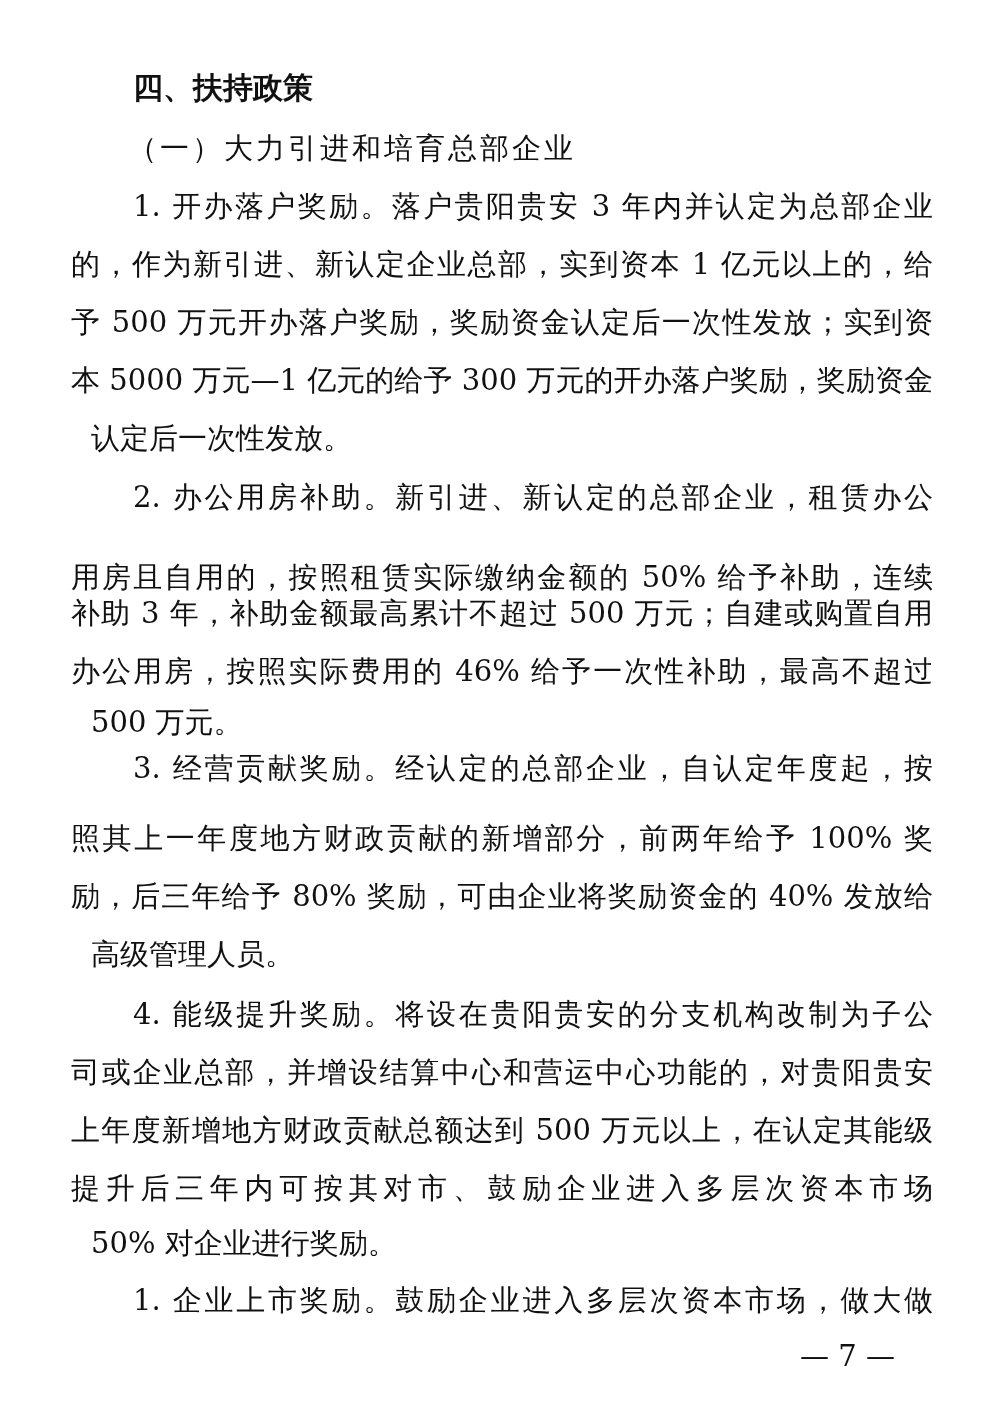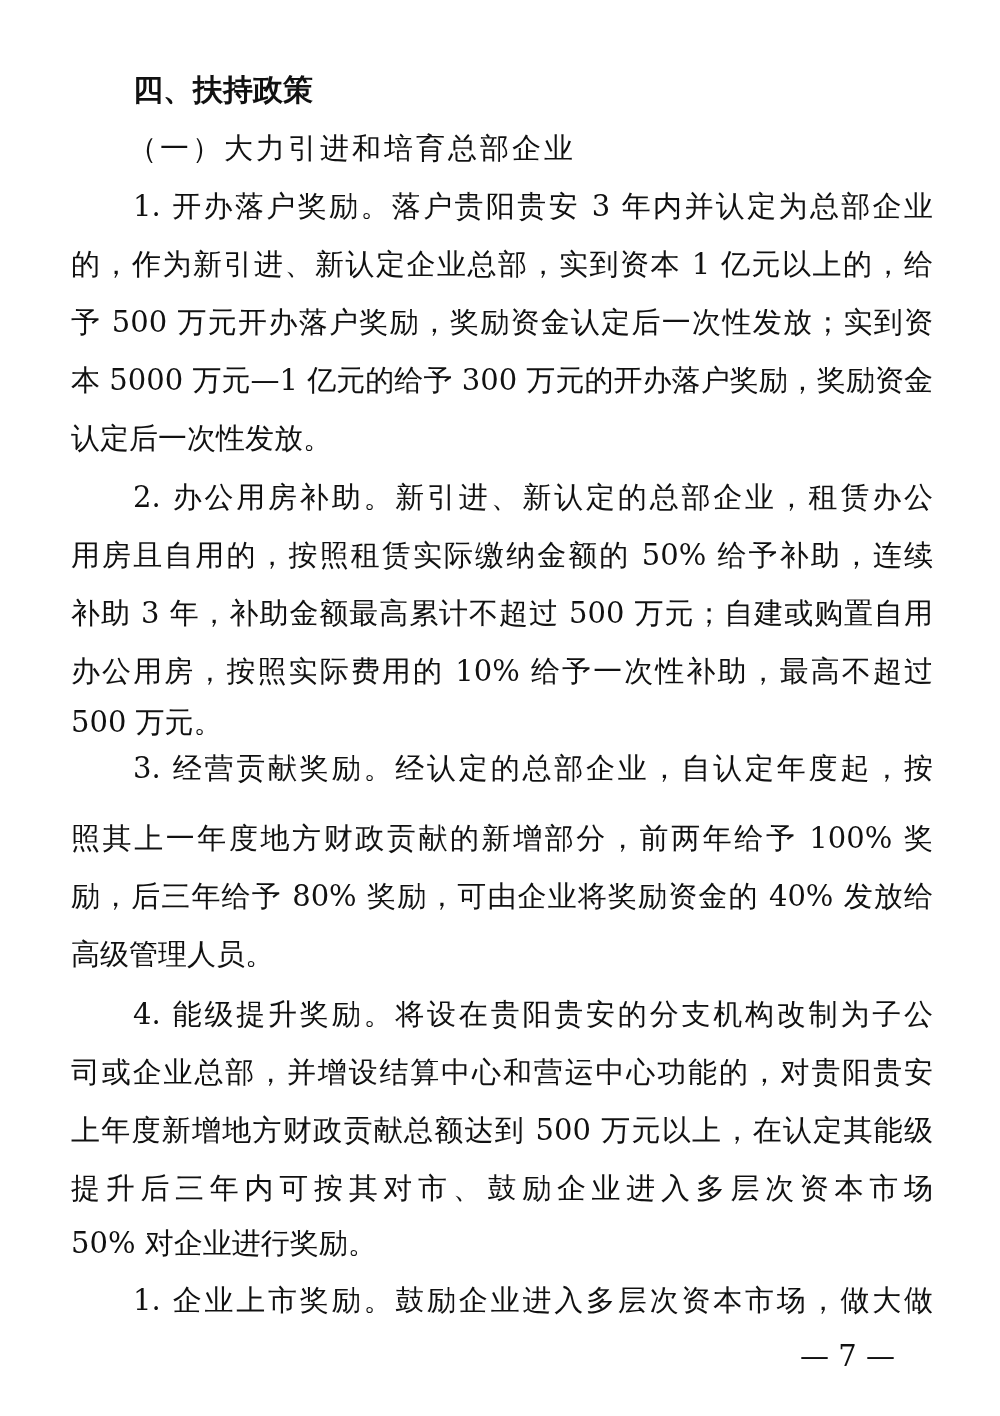--- a/index.html
+++ b/index.html
@@ -1,44 +1,44 @@
 <!DOCTYPE html>
 <html><head>
 <meta charset="utf-8">
 <style>
   html, body { margin: 0; padding: 0; background: #ffffff; }
   body { width: 1000px; height: 1416px; position: relative; overflow: hidden;
          font-family: "DejaVu Serif", "Liberation Serif", serif; color: #111; }
   .line { position: absolute; left: 71px; width: 862px; height: 40px; line-height: 40px;
           font-size: 29px; white-space: nowrap; text-align: justify; text-align-last: justify; }
   .first { left: 133px; width: 800px; }
-  .last { text-align-last: left; }
+  .last { text-align-last: left; margin-left: 20px; }
   .h1 { position: absolute; left: 133px; top: 70px; font-size: 30px; font-weight: bold;
-        font-family: Liberation Serif, serif; line-height: 40px; }
+        font-family: Liberation Mono, monospace; line-height: 40px; }
   .h2 { position: absolute; left: 128px; top: 128px; font-size: 29px; line-height: 40px;
         letter-spacing: 3px; font-family: Liberation Sans, sans-serif; }
   .pagenum { position: absolute; left: 800px; top: 1336px; font-size: 29px; line-height: 40px; }
 </style>
 </head>
 <body>
 
 <div>
   <div class="h1">四、扶持政策</div>
   <div class="h2">（一）大力引进和培育总部企业</div>
 
   <div class="line first" style="top:186px">1. 开办落户奖励。落户贵阳贵安 3 年内并认定为总部企业</div>
   <div class="line" style="top:244px">的，作为新引进、新认定企业总部，实到资本 1 亿元以上的，给</div>
   <div class="line" style="top:302px">予 500 万元开办落户奖励，奖励资金认定后一次性发放；实到资</div>
   <div class="line" style="top:360px">本 5000 万元—1 亿元的给予 300 万元的开办落户奖励，奖励资金</div>
   <div class="line last" style="top:418px">认定后一次性发放。</div>
 
   <div class="line first" style="top:477px">2. 办公用房补助。新引进、新认定的总部企业，租赁办公</div>
-  <div class="line" style="top:535px">用房且自用的，按照租赁实际缴纳金额的 50% 给予补助，连续</div>
+  <div class="line" style="top:557px">用房且自用的，按照租赁实际缴纳金额的 50% 给予补助，连续</div>
   <div class="line" style="top:593px">补助 3 年，补助金额最高累计不超过 500 万元；自建或购置自用</div>
-  <div class="line" style="top:651px">办公用房，按照实际费用的 10% 给予一次性补助，最高不超过</div>
+  <div class="line" style="top:651px">办公用房，按照实际费用的 46% 给予一次性补助，最高不超过</div>
   <div class="line last" style="top:702px">500 万元。</div>
 
   <div class="line first" style="top:748px">3. 经营贡献奖励。经认定的总部企业，自认定年度起，按</div>
   <div class="line" style="top:818px">照其上一年度地方财政贡献的新增部分，前两年给予 100% 奖</div>
   <div class="line" style="top:876px">励，后三年给予 80% 奖励，可由企业将奖励资金的 40% 发放给</div>
   <div class="line last" style="top:934px">高级管理人员。</div>
 
   <div class="line first" style="top:994px">4. 能级提升奖励。将设在贵阳贵安的分支机构改制为子公</div>
   <div class="line" style="top:1052px">司或企业总部，并增设结算中心和营运中心功能的，对贵阳贵安</div>
   <div class="line" style="top:1110px">上年度新增地方财政贡献总额达到 500 万元以上，在认定其能级</div>

